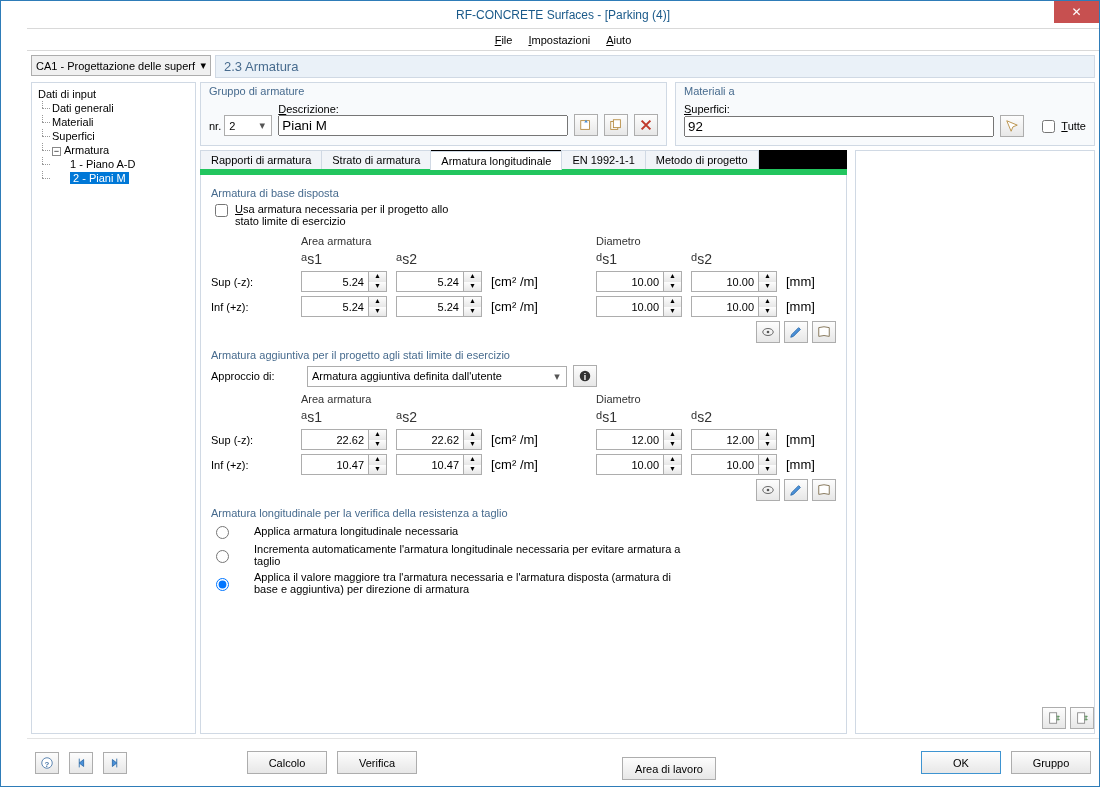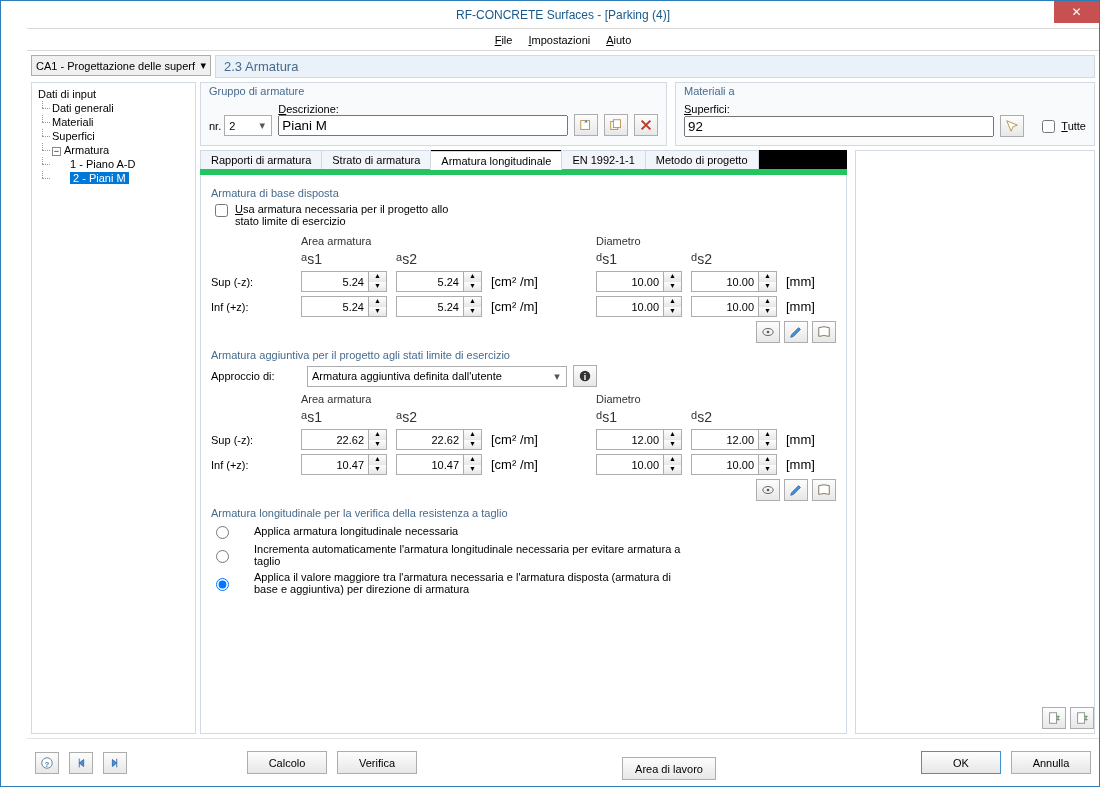--- a/index.html
+++ b/index.html
@@ -470,15 +470,15 @@
           <path d="M10 3v10M10 8L5 4v8z" fill="#4a90d9" stroke="#2a6aa9"></path>
         </svg>
       </div>
     <div style="width:100px"></div>
     <button class="btn">Calcolo</button>
     <button class="btn">Verifica</button>
     <div class="spacer" style="text-align:center">
       <button class="btn">Area di lavoro</button>
     </div>
     <button class="btn primary">OK</button>
-    <button class="btn">Annulla</button>
+    <button class="btn">Gruppo</button>
   </div>
 </div>
 
 </body></html>

